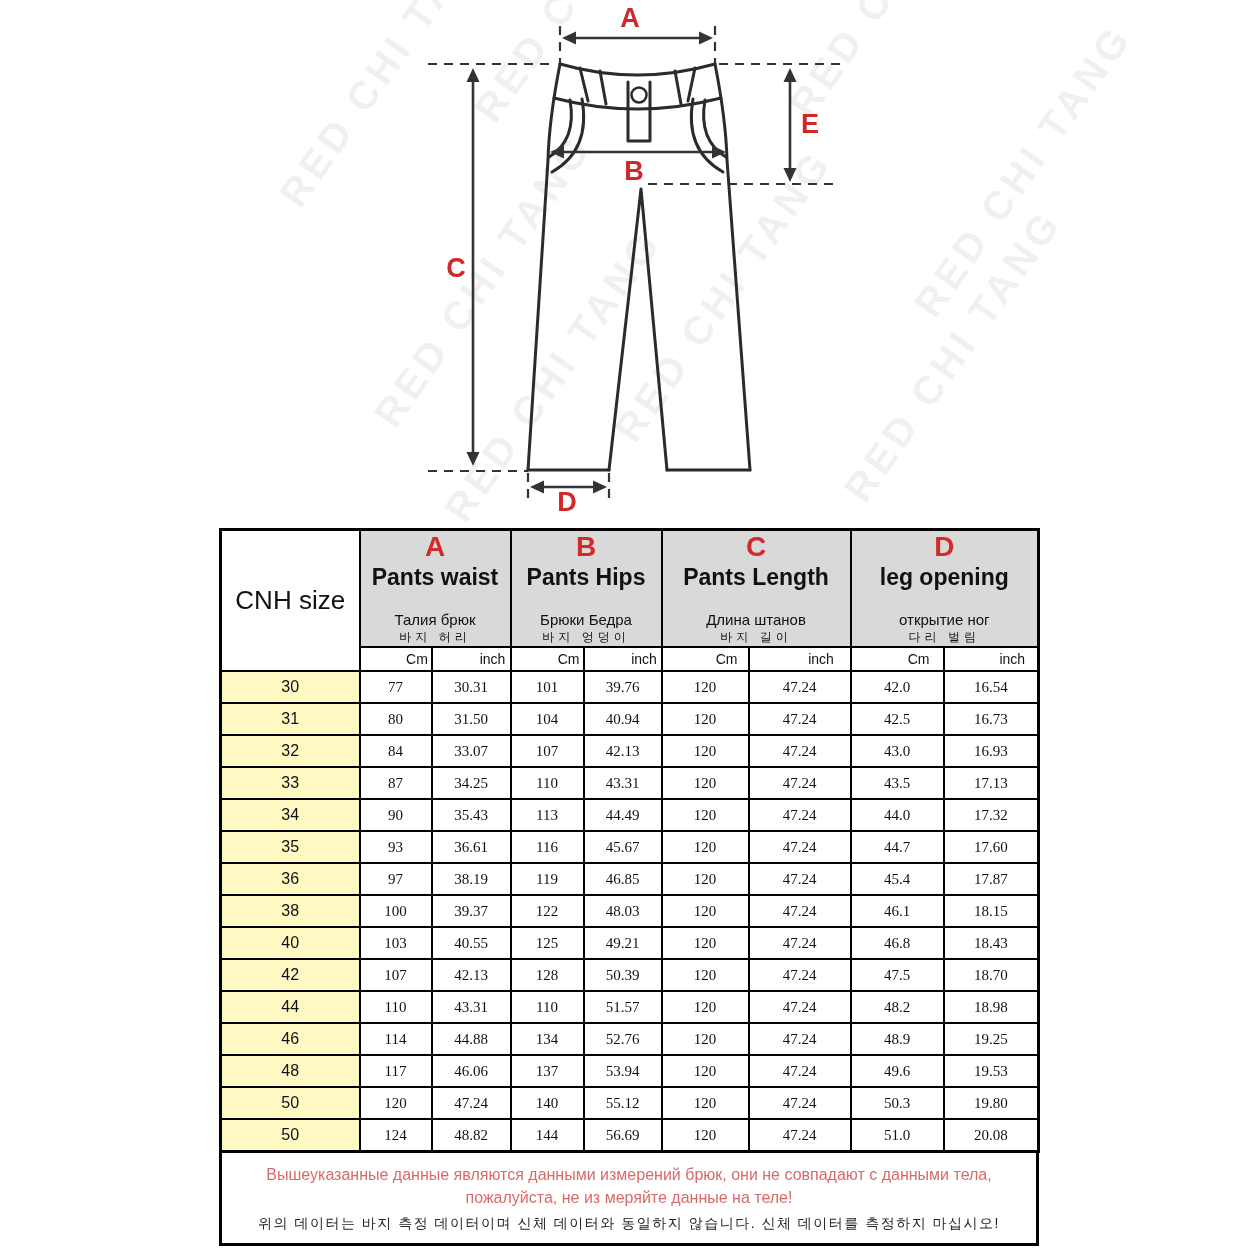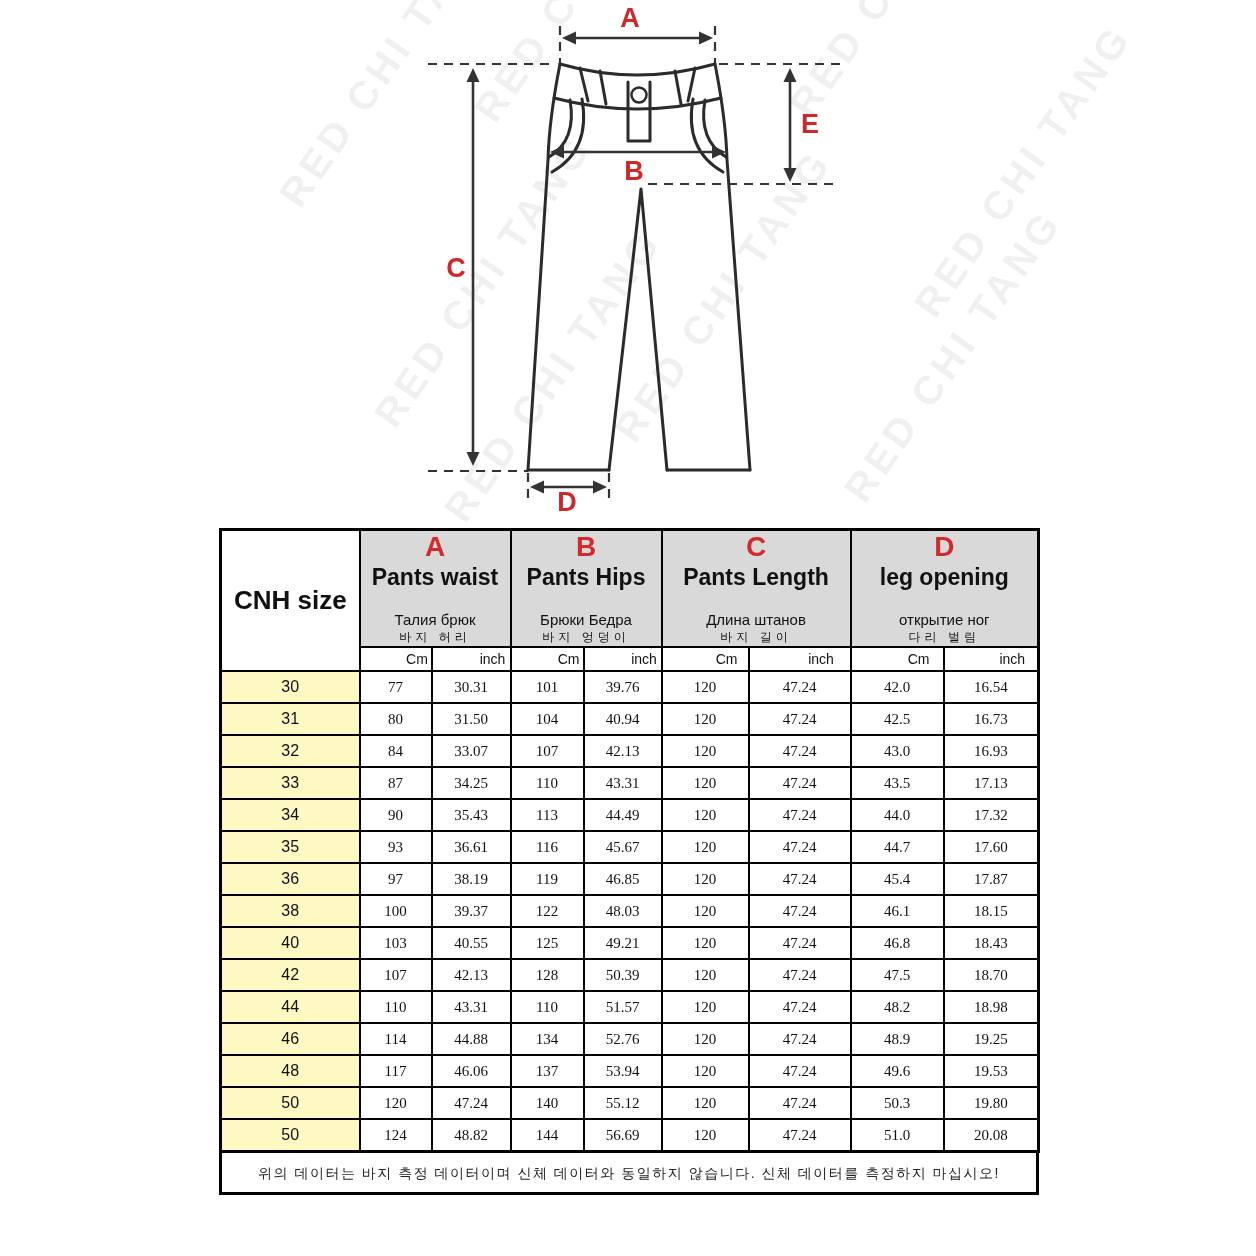--- a/index.html
+++ b/index.html
@@ -9,21 +9,21 @@
   
   .diagram-wrap { width:1256px; height:528px; }
   svg text.dim-label { font-family:"Liberation Sans", sans-serif; font-weight:bold; font-size:27px; fill:#cf2828; }
   svg text.wm { font-family:"Liberation Sans", sans-serif; font-weight:bold; font-size:40px; fill:#000; fill-opacity:0.06; letter-spacing:5px; }
 
   
   .sheet { width:818px; margin:0 auto; }
   table.size-table { border-collapse:collapse; width:818px; table-layout:fixed; border:3px solid #000; }
   .size-table td { border:2px solid #000; text-align:center; vertical-align:middle; padding:0; }
   .hdr-section { background:#d9d9d9; height:112px; }
-  .size-hd { background:#ffffff; font-weight:bold; font-size:26px; letter-spacing:0px; }
+  .size-hd { background:#ffffff; font-weight:normal; font-size:26px; letter-spacing:0px; }
   .letter { color:#d22b2b; font-weight:bold; font-size:28px; line-height:1.15; }
   .cname { font-weight:bold; font-size:23px; line-height:1.25; }
   .cru { font-size:15px; line-height:1.3; margin-top:18px; }
   .cko { font-size:12px; line-height:1.3; margin-top:1px; letter-spacing:4px; }
   tr.unit td { height:22px; font-size:14px;padding-left:43px; }
   tbody.rows td { height:30px; font-size:15px; font-family:"Liberation Serif", serif; }
   tbody.rows td.sz { background:#fef9c3; font-family:"Liberation Sans", sans-serif; font-size:16px; }
 
   
   .notes { width:798px; border:3px solid #000; border-top:none; padding:6px 8px 9px; text-align:center; }
@@ -327,17 +327,18 @@
             <td>56.69</td>
             <td>120</td>
             <td>47.24</td>
             <td>51.0</td>
             <td>20.08</td>
           </tr>
         </tbody>
     </table>
 
     <div class="notes">
+      <div class="note-ru">Вышеуказанные данные являются данными измерений брюк, они не совпадают с данными тела, пожалуйста, не из меряйте данные на теле!</div>
       <div class="note-ko">위의 데이터는 바지 측정 데이터이며 신체 데이터와 동일하지 않습니다. 신체 데이터를 측정하지 마십시오!</div>
     </div>
   </div>
 
 </div>
 
 </body></html>

